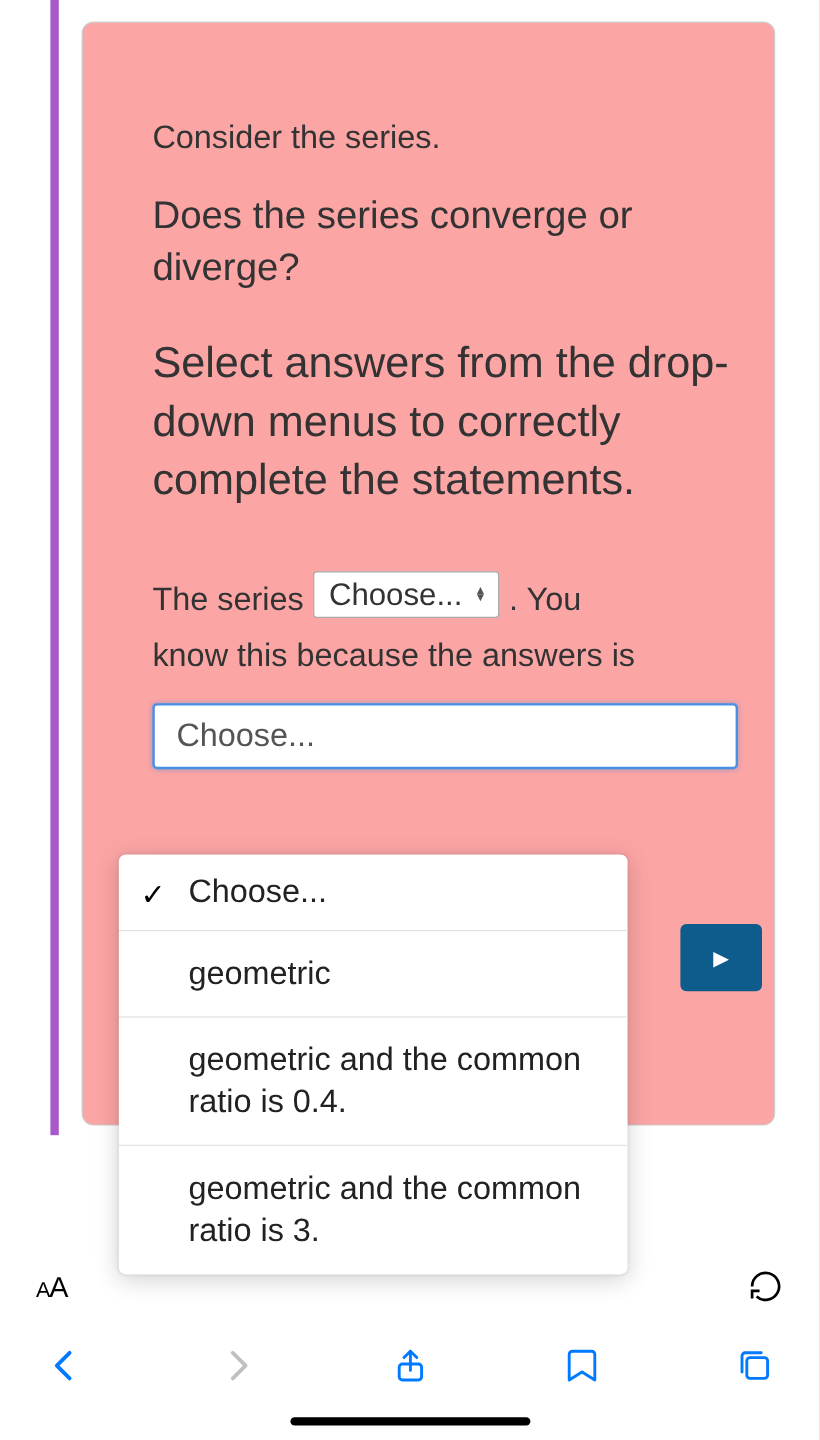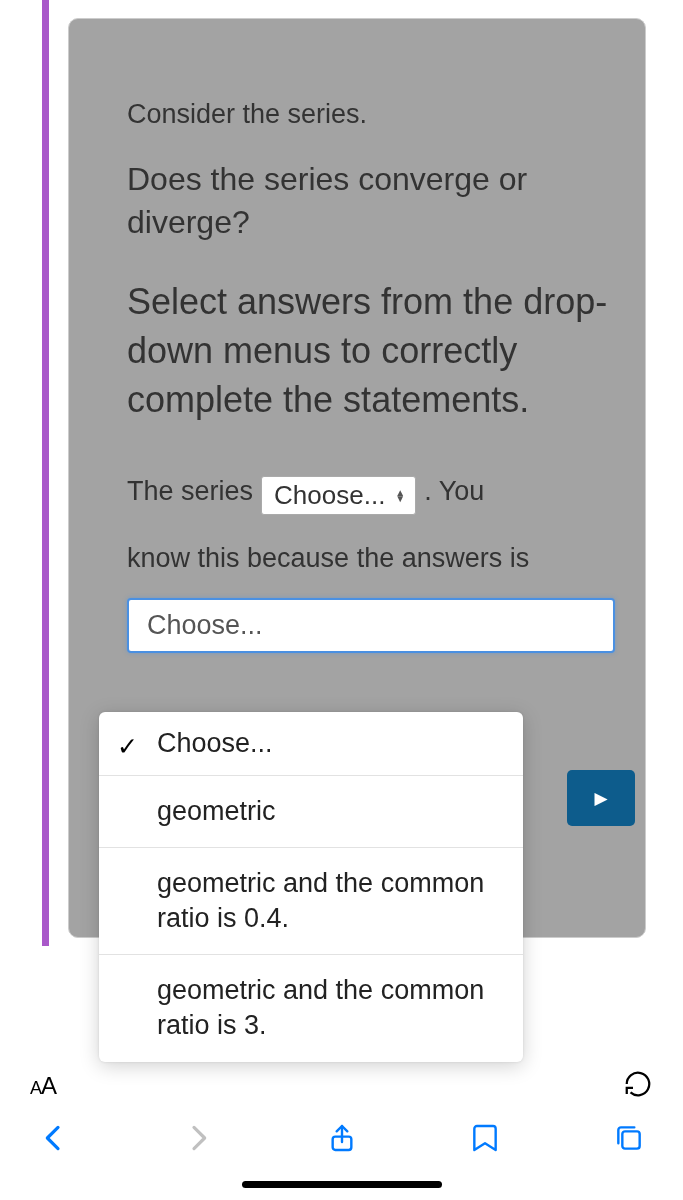--- a/index.html
+++ b/index.html
@@ -20,21 +20,21 @@
     background: #a958c9;
   }
   .card {
     position: absolute;
     left: 68px;
     top: 18px;
     width: 578px;
     height: 920px;
     border: 1px solid #ccc;
     border-radius: 10px;
-    background: #a3a3a3;
+    background: #fca5a5;
     padding: 80px 36px 0 58px;
   }
   .prompt1 {
     font-size: 27px;
     color: #333;
     margin-bottom: 28px;
   }
   .math {
     font-family: "Times New Roman", Georgia, serif;
     font-size: 35px;
@@ -49,23 +49,23 @@
   }
   .prompt3 {
     font-size: 36px;
     color: #333;
     line-height: 1.35;
     margin-bottom: 52px;
   }
   .sentence-row {
     font-size: 27px;
     color: #333;
-    margin-bottom: 28px;
-    display: flex;
-    align-items: flex-start;
+    margin-bottom: 16px;
+    display: flex;
+    align-items: flex-end;
     flex-wrap: nowrap;
     gap: 8px;
   }
   .dropdown1 {
     display: inline-flex;
     align-items: center;
     border: 1px solid #aaa;
     border-radius: 3px;
     padding: 3px 10px 3px 12px;
     font-size: 26px;
@@ -137,21 +137,21 @@
   .option .check {
     position: absolute;
     left: 18px;
     top: 18px;
     font-size: 25px;
     color: #000;
   }
   .safari-toolbar {
     position: absolute;
     left: 0;
-    bottom: 80px;
+    bottom: 92px;
     width: 683px;
     height: 68px;
     display: flex;
     align-items: center;
     justify-content: space-between;
     padding: 0 30px;
   }
   .aa {
     font-size: 24px;
     color: #000;

